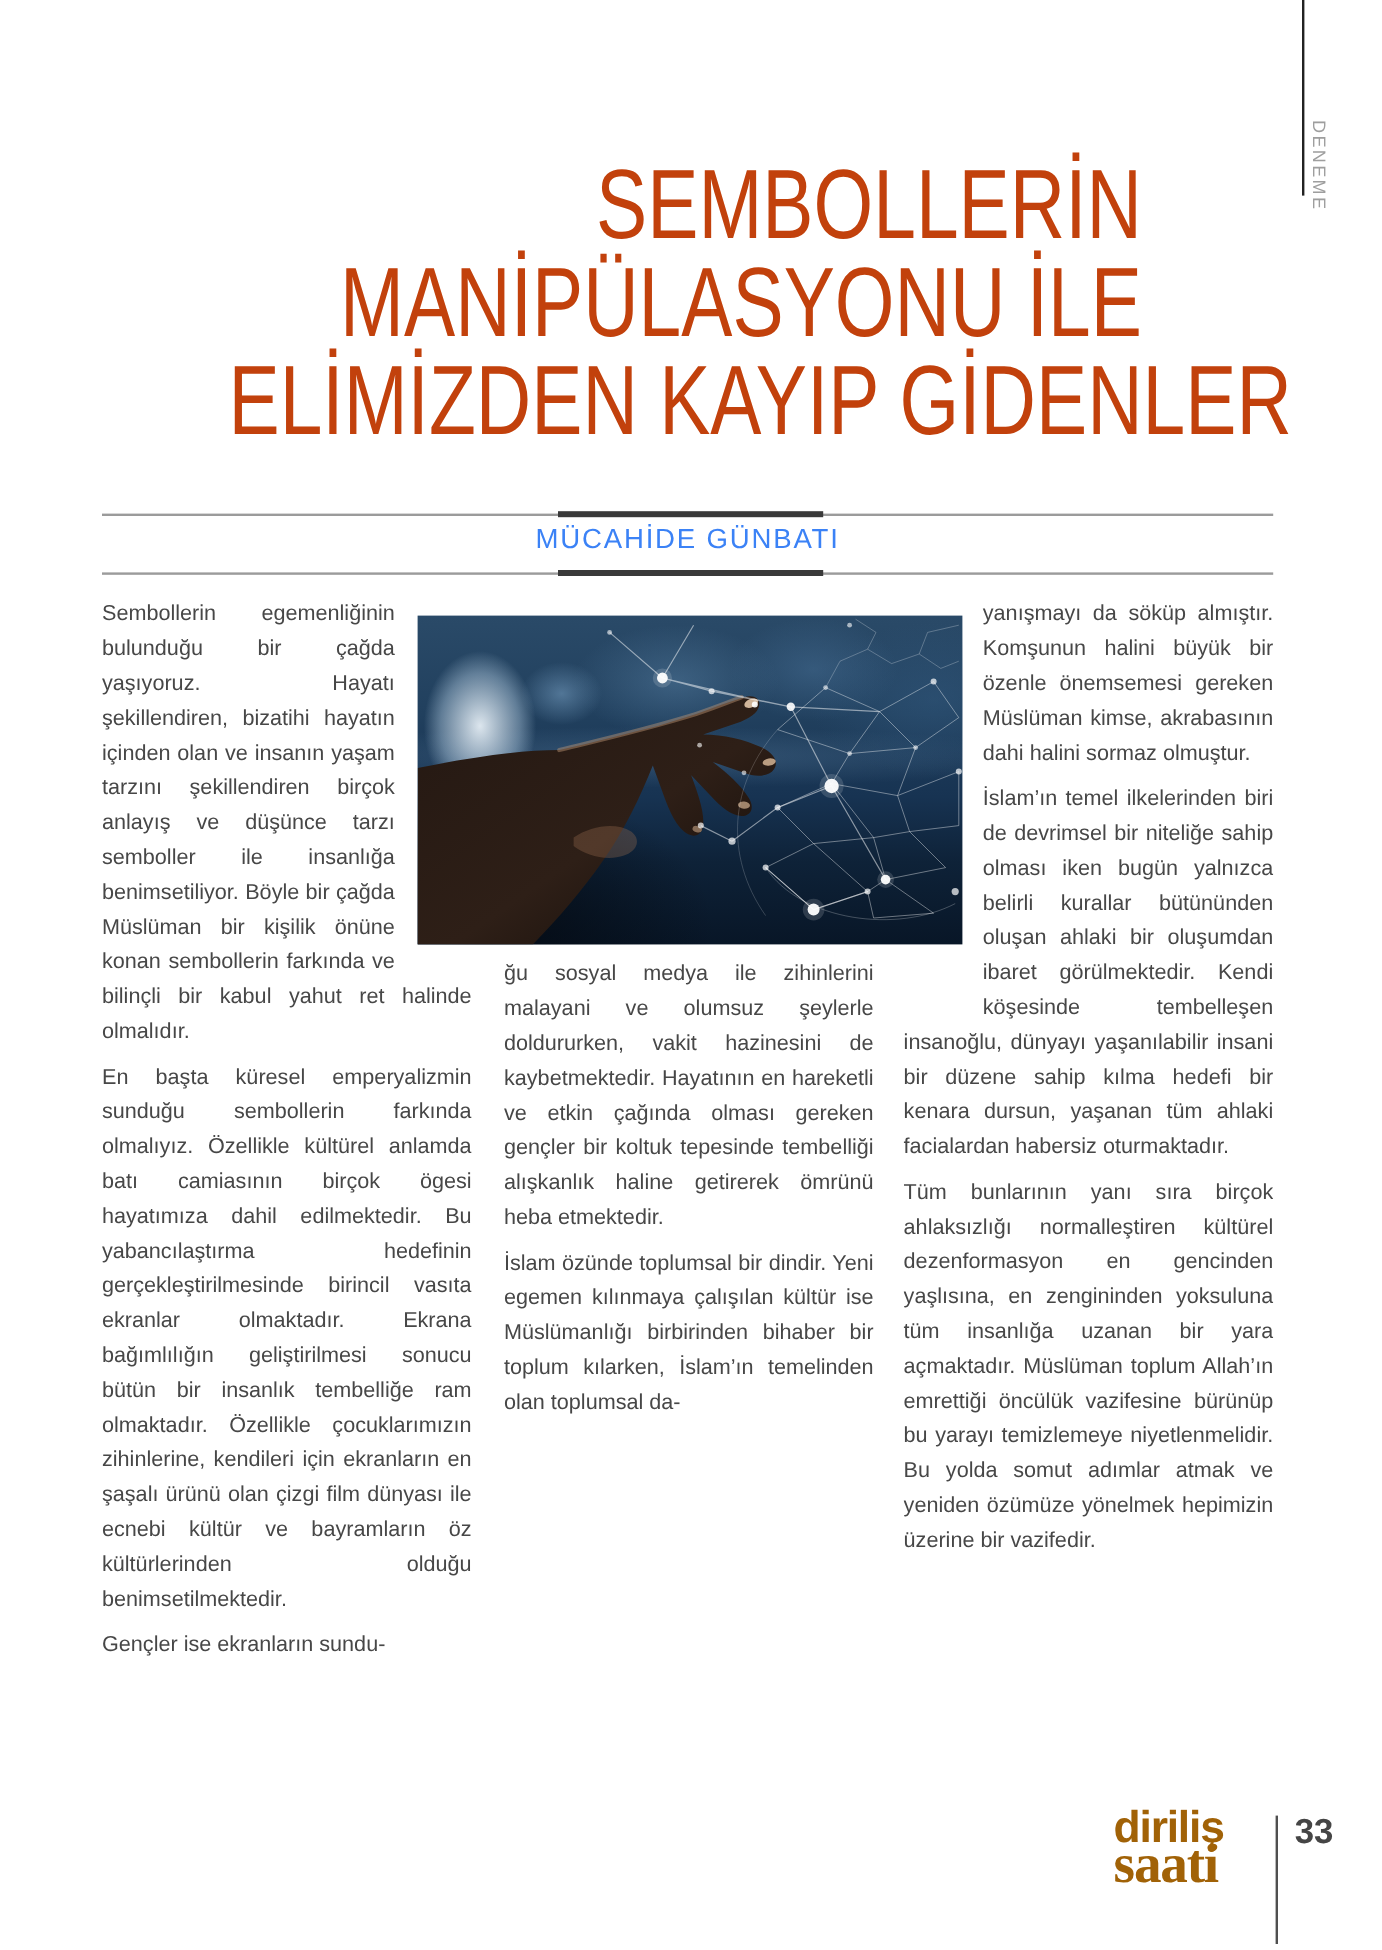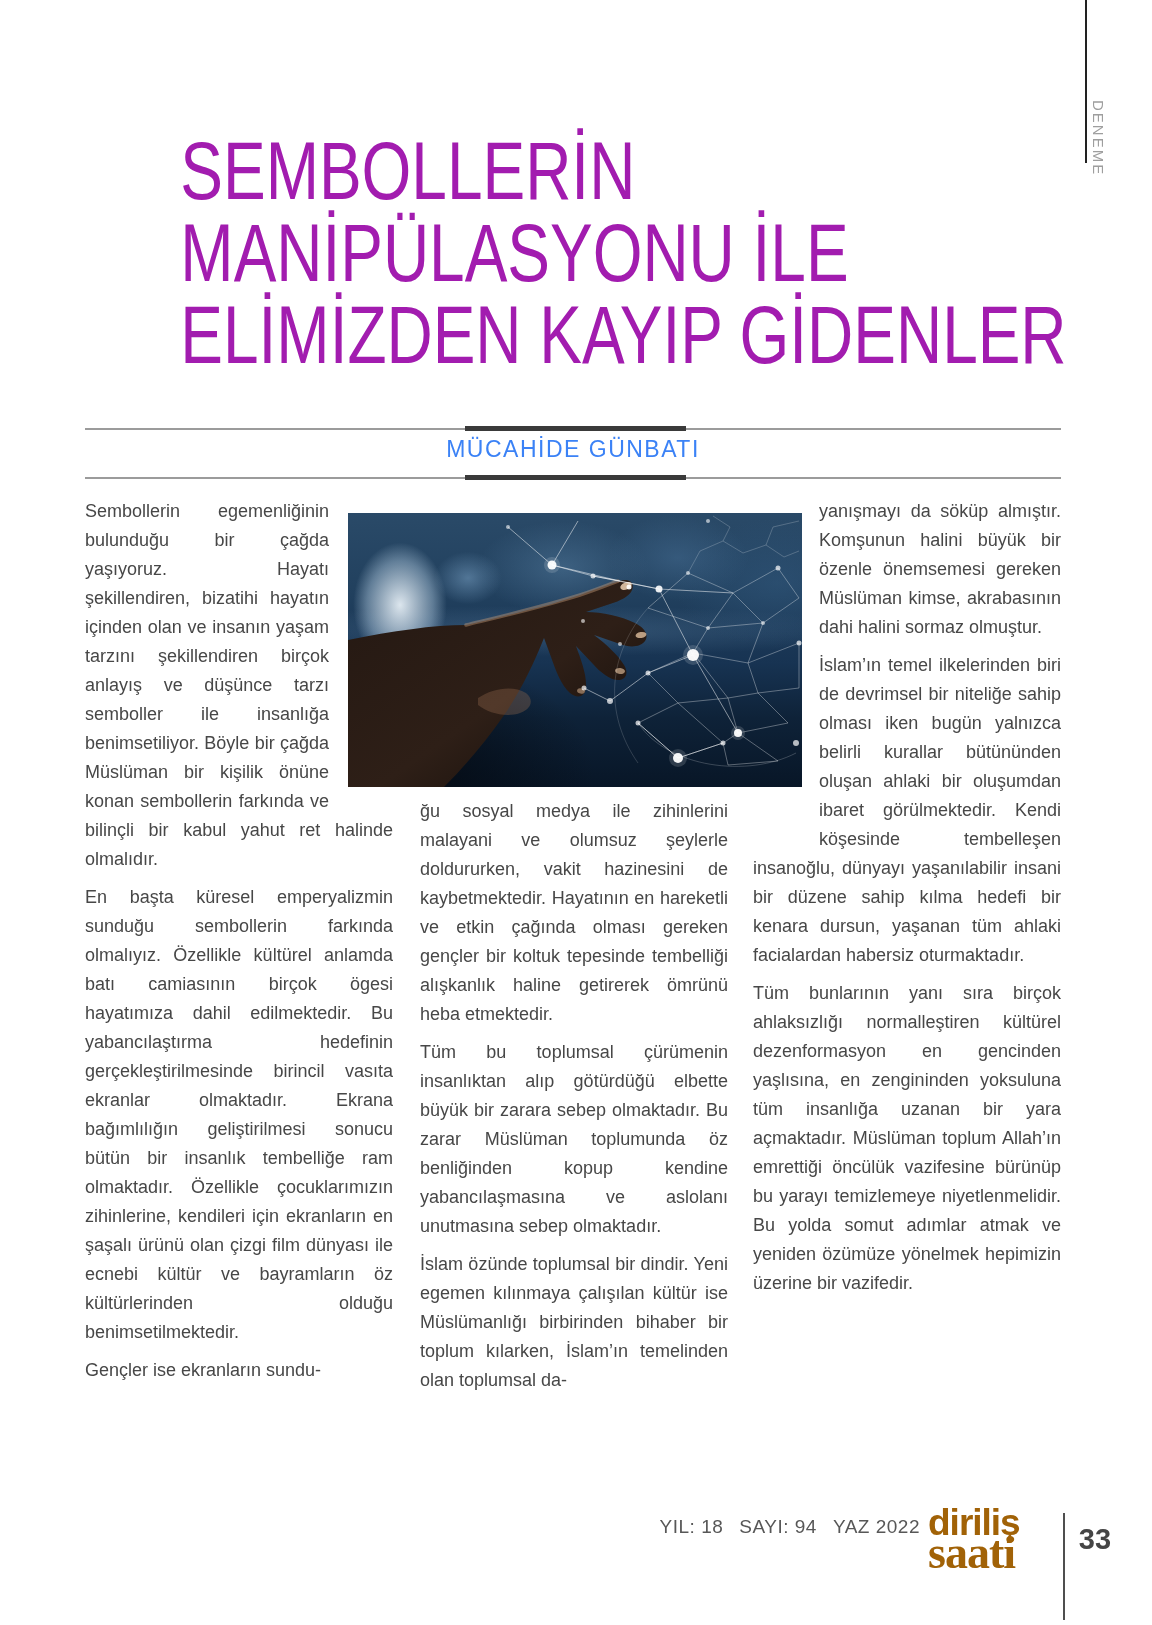--- a/index.html
+++ b/index.html
@@ -1,21 +1,21 @@
 <!DOCTYPE html>
 <html><head>
 <meta charset="utf-8">
 <style>
   html,body{margin:0;padding:0;background:#ffffff;}
   body{width:1152px;height:1625px;position:relative;font-family:"Liberation Sans",sans-serif;overflow:hidden;}
 
   .page{position:absolute;inset:0;background:#ffffff;}
 
   
-  .title{position:absolute;left:73px;top:130px;width:976px;text-align:left;color:#a21caf;}
+  .title{position:absolute;left:83px;top:130px;width:976px;text-align:right;color:#c2410c;}
   .title-line{font-size:82px;line-height:82px;font-weight:400;white-space:nowrap;
               transform:scaleX(0.78);transform-origin:50% 50%;letter-spacing:0;}
 
   
   .rule{position:absolute;left:85px;width:976px;height:2px;background:#9b9b9b;}
   .rule-dark{position:absolute;left:465px;width:221px;height:5px;background:#3a3a3a;}
   .author{position:absolute;left:85px;top:436px;width:976px;text-align:center;
           font-size:23px;letter-spacing:1.5px;color:#3b82f6;font-weight:400;}
 
   
@@ -50,21 +50,21 @@
   
   .footer-meta{position:absolute;left:560px;top:1516px;width:360px;text-align:right;
                font-size:19px;color:#575757;letter-spacing:.5px;white-space:nowrap;}
   .footer-meta span{margin-left:16px;}
   .logo{position:absolute;left:928px;top:1506px;width:112px;
         font-weight:bold;color:#a16207;}
   .logo-l1{font-size:37px;line-height:33px;letter-spacing:-1px;}
   .logo-l2{font-size:46px;line-height:27px;letter-spacing:-1px;font-family:Liberation Serif, serif;}
   .page-divider{position:absolute;left:1063px;top:1513px;width:2px;height:107px;background:#4f4f4f;}
   .page-number{position:absolute;left:1070px;top:1511px;width:50px;text-align:center;
-               font-size:29px;font-weight:bold;color:#454545;margin-top:12px;}
+               font-size:29px;font-weight:bold;color:#454545;}
 </style>
 </head>
 <body>
 
 <div class="page">
 
   <div class="title">
     <div class="title-line">SEMBOLLERİN</div>
     <div class="title-line">MANİPÜLASYONU İLE</div>
     <div class="title-line">ELİMİZDEN KAYIP GİDENLER</div>
@@ -78,21 +78,20 @@
 
   <div class="col col-1">
     <div class="spacer-r"></div>
     <p>Sembollerin egemenliğinin bulunduğu bir çağda yaşıyoruz. Hayatı şekillendiren, bizatihi hayatın içinden olan ve insanın yaşam tarzını şekillendiren birçok anlayış ve düşünce tarzı semboller ile insanlığa benimsetiliyor. Böyle bir çağda Müslüman bir kişilik önüne konan sembollerin farkında ve bilinçli bir kabul yahut ret halinde olmalıdır.</p>
     <p>En başta küresel emperyalizmin sunduğu sembollerin farkında olmalıyız. Özellikle kültürel anlamda batı camiasının birçok ögesi hayatımıza dahil edilmektedir. Bu yabancılaştırma hedefinin gerçekleştirilmesinde birincil vasıta ekranlar olmaktadır. Ekrana bağımlılığın geliştirilmesi sonucu bütün bir insanlık tembelliğe ram olmaktadır. Özellikle çocuklarımızın zihinlerine, kendileri için ekranların en şaşalı ürünü olan çizgi film dünyası ile ecnebi kültür ve bayramların öz kültürlerinden olduğu benimsetilmektedir.</p>
     <p>Gençler ise ekranların sundu-</p>
   </div>
 
   <div class="col col-2">
     <p>ğu sosyal medya ile zihinlerini malayani ve olumsuz şeylerle doldururken, vakit hazinesini de kaybetmektedir. Hayatının en hareketli ve etkin çağında olması gereken gençler bir koltuk tepesinde tembelliği alışkanlık haline getirerek ömrünü heba etmektedir.</p>
-    <p>Tüm bu toplumsal çürümenin insanlıktan alıp götürdüğü elbette büyük bir zarara sebep olmaktadır. Bu zarar Müslüman toplumunda öz benliğinden kopup kendine yabancılaşmasına ve aslolanı unutmasına sebep olmaktadır.</p>
     <p>İslam özünde toplumsal bir dindir. Yeni egemen kılınmaya çalışılan kültür ise Müslümanlığı birbirinden bihaber bir toplum kılarken, İslam’ın temelinden olan toplumsal da-</p>
   </div>
 
   <div class="col col-3">
     <div class="spacer-l"></div>
     <p>yanışmayı da söküp almıştır. Komşunun halini büyük bir özenle önemsemesi gereken Müslüman kimse, akrabasının dahi halini sormaz olmuştur.</p>
     <p>İslam’ın temel ilkelerinden biri de devrimsel bir niteliğe sahip olması iken bugün yalnızca belirli kurallar bütününden oluşan ahlaki bir oluşumdan ibaret görülmektedir. Kendi köşesinde tembelleşen insanoğlu, dünyayı yaşanılabilir insani bir düzene sahip kılma hedefi bir kenara dursun, yaşanan tüm ahlaki facialardan habersiz oturmaktadır.</p>
     <p>Tüm bunlarının yanı sıra birçok ahlaksızlığı normalleştiren kültürel dezenformasyon en gencinden yaşlısına, en zengininden yoksuluna tüm insanlığa uzanan bir yara açmaktadır. Müslüman toplum Allah’ın emrettiği öncülük vazifesine bürünüp bu yarayı temizlemeye niyetlenmelidir. Bu yolda somut adımlar atmak ve yeniden özümüze yönelmek hepimizin üzerine bir vazifedir.</p>
   </div>
 
@@ -162,21 +161,20 @@
           <circle cx="235" cy="108" r="2" opacity="0.6"></circle>
         <circle cx="160" cy="14" r="2" opacity="0.6"></circle>
           <circle cx="272" cy="131" r="2" opacity="0.6"></circle>
       </g>
     </svg>
   </div>
 
   <div class="side-rule"></div>
   <div class="side-label">DENEME</div>
 
-  <div class="footer-meta"><span>YIL: 18</span><span>SAYI: 94</span><span>YAZ 2022</span></div>
 
   <div class="logo">
     <div class="logo-l1">diriliş</div>
     <div class="logo-l2">saati</div>
   </div>
   <div class="page-divider"></div>
   <div class="page-number">33</div>
 
 </div>
 

